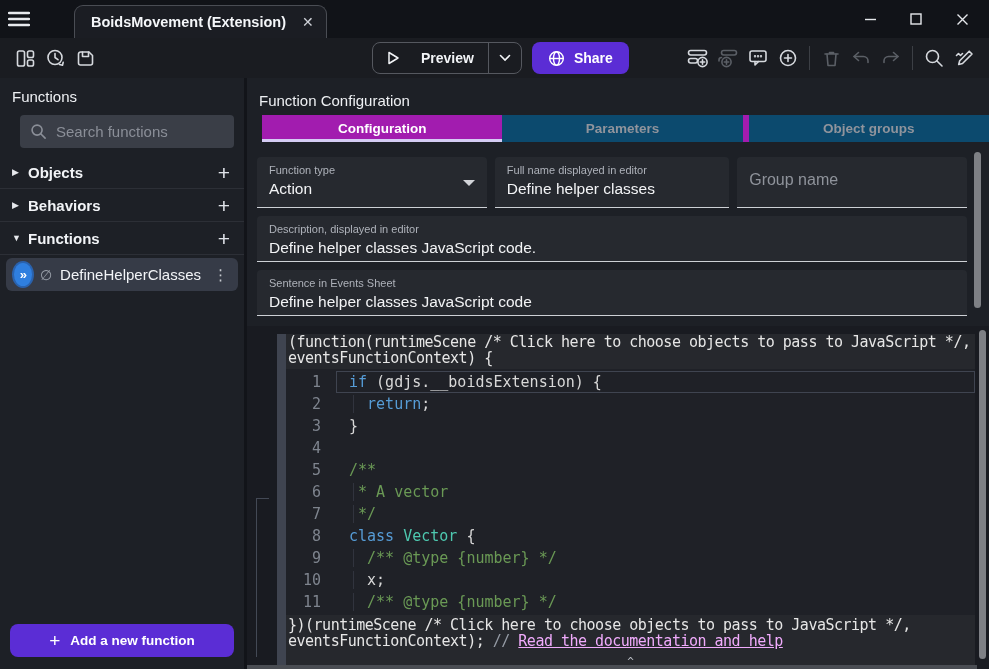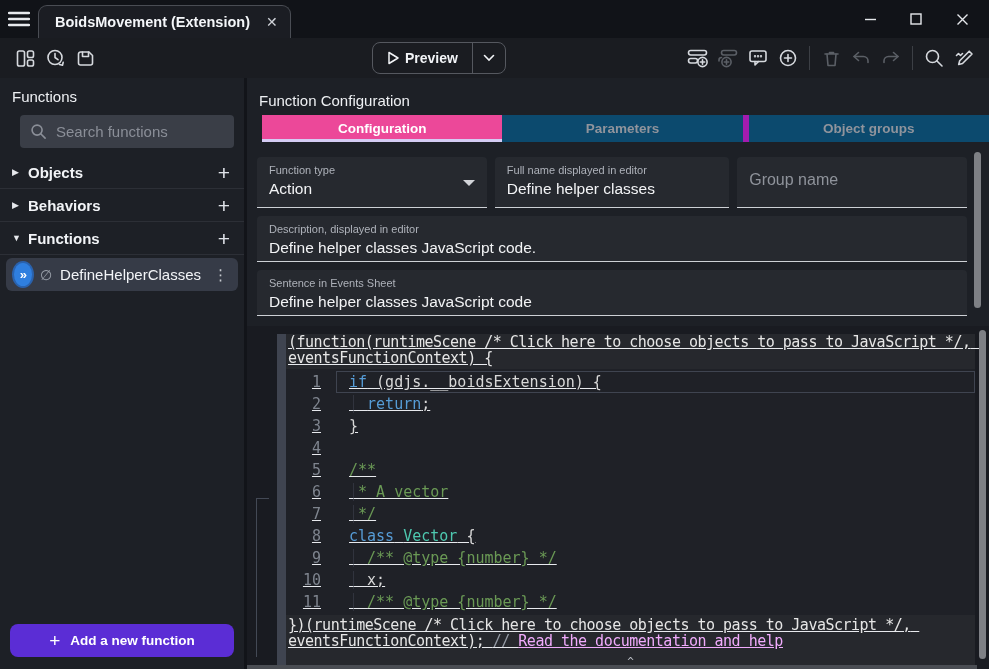--- a/index.html
+++ b/index.html
@@ -8,37 +8,37 @@
     font-family:"Liberation Sans", sans-serif;
     background:#111318; color:#e8eaee; overflow:hidden;
     -webkit-font-smoothing:antialiased;
   }
   .window { width:989px; height:669px; display:flex; flex-direction:column; background:#111318; }
 
   
   .titlebar { height:38px; display:flex; align-items:flex-end; background:#111318; position:relative; flex:0 0 auto; }
   .hamburger { width:38px; height:38px; display:flex; align-items:center; justify-content:center; cursor:pointer; }
   .hamburger svg { display:block; }
-  .tab { height:31px; display:flex; align-items:center; gap:8px; padding:0 14px; border-radius:9px 9px 0 0; font-size:14.5px; cursor:pointer; }
+  .tab { height:31px; display:flex; align-items:center; gap:8px; padding:0 14px; border-radius:9px 9px 0 0; font-size:14.5px; cursor:pointer;margin-left:36px; }
   .tab.home { background:#25272e; color:#dfe2e7; margin-left:6px; }
   .tab.active { background:#1b1d23; border:1px solid #4a4d54; border-bottom:none; color:#f4f6f9; font-weight:700; height:33px; padding:0 12px 0 16px; }
   .tab .tab-close { font-size:14px; color:#cfd2d8; margin-left:8px; font-weight:400; }
   .win-controls { position:absolute; right:0; top:0; height:38px; display:flex; align-items:center; gap:8px; padding-right:8px; }
   .win-btn { width:38px; height:30px; display:flex; align-items:center; justify-content:center; color:#e6e8ec; cursor:pointer; }
 
   
   .toolbar { height:40px; background:#1a1c21; display:flex; align-items:center; padding:0 10px; gap:6px; flex:0 0 auto; }
   .tb-icon { width:30px; height:30px; display:flex; align-items:center; justify-content:center; color:#d6d9de; cursor:pointer; border-radius:4px; }
   .tb-icon.disabled { color:#5b5f66; cursor:default; }
   .tb-sep { width:1px; height:24px; background:#3c3f45; margin:0 6px; }
   .toolbar-left { display:flex; align-items:center; }
   .toolbar-mid { display:flex; align-items:center; margin-left:266px; gap:10px; }
   .toolbar-right { display:flex; align-items:center; margin-left:auto; }
   .btn-preview { display:flex; align-items:center; height:32px; border:1px solid #55585f; border-radius:8px; color:#f2f4f7; background:transparent; cursor:pointer; overflow:hidden; }
-  .btn-preview .pv-main { display:flex; align-items:center; gap:4px; padding:0 14px 0 12px; font-size:14px; font-weight:700; }
+  .btn-preview .pv-main { display:flex; align-items:center; gap:20px; padding:0 14px 0 12px; font-size:14px; font-weight:700; }
   .btn-preview .pv-split { width:1px; align-self:stretch; background:#55585f; }
   .btn-preview .pv-caret { padding:0 10px; display:flex; align-items:center; }
   .btn-share { display:flex; align-items:center; gap:9px; height:32px; padding:0 16px; border-radius:8px; background:#5b2dd5; color:#fff; font-size:14px; font-weight:700; cursor:pointer; border:none; }
 
   
   .body { flex:1; display:flex; min-height:0; }
 
   
   .sidebar { width:247px; background:#1d2026; border-right:3px solid #121419; display:flex; flex-direction:column; }
   .panel-title { height:30px; display:flex; align-items:center; padding:6px 12px 0 12px; font-size:15px; color:#eef0f3; }
@@ -58,39 +58,39 @@
   .fn-menu { color:#c6c9cf; font-size:15px; padding:0 4px; cursor:pointer; }
   .sidebar-spacer { flex:1; }
   .btn-add-fn { margin:10px 10px 12px 10px; height:33px; border-radius:8px; background:#5b2dd5; color:#fff; border:none; font-size:13.5px; font-weight:700; display:flex; align-items:center; justify-content:center; gap:10px; cursor:pointer; font-family:"Liberation Sans",sans-serif; }
   .btn-add-fn .plus-g { font-size:19px; font-weight:400; }
 
   
   .main { flex:1; display:flex; flex-direction:column; min-width:0; background:#1d2026; }
   .main-title { height:37px; display:flex; align-items:center; padding:8px 12px 0 12px; font-size:15px; color:#eef0f3; }
   .cfg-tabs { height:27px; display:flex; flex:0 0 auto; }
   .cfg-tab { flex:1; display:flex; align-items:center; justify-content:center; font-size:13.5px; font-weight:700; color:#90949c; background:#0c4a6e; cursor:pointer; position:relative; }
-  .cfg-tab.active { background:#ec4899; color:#fff;margin-left:15px; }
+  .cfg-tab.active { background:#a21caf; color:#fff;margin-left:15px; }
   .cfg-tab.active::after { content:""; position:absolute; left:0; right:0; bottom:0; height:3px; background:#d5ccf4; }
   .cfg-tab.divided { border-left:6px solid #a21caf; }
 
   .config-area { position:relative; padding:15px 22px 10px 10px; flex:0 0 auto; }
   .fields-row { display:grid; grid-template-columns:1fr 1.02fr 1fr; gap:8px; }
   .field { background:#26292f; border-bottom:1px solid #cdd0d5; border-radius:4px 4px 0 0; padding:7px 12px 6px 12px; height:51px; position:relative; cursor:text; }
   .field .f-label { font-size:11px; color:#aeb2ba; margin-bottom:4px; }
   .field .f-value { font-size:15.5px; color:#f3f4f6; white-space:nowrap; overflow:hidden; }
   .field .f-placeholder { font-size:16px; color:#8f939b; padding-top:7px; }
   .field .dd-caret { position:absolute; right:12px; top:50%; margin-top:-2px; width:0; height:0; border-left:6px solid transparent; border-right:6px solid transparent; border-top:6px solid #d2d4d9; }
   .field.wide { margin-top:8px; height:46px; }
 
   .cfg-scrollbar { position:absolute; right:8px; top:10px; width:7px; height:156px; border-radius:4px; background:#7e8085; cursor:grab; }
 
   
   .events-area { flex:1; background:#191b21; position:relative; min-height:0; overflow:hidden; }
   .events-bracket { position:absolute; left:9px; top:172px; bottom:12px; width:13px; border-left:1px solid #434955; border-top:1px solid #434955; }
-  .event-block { position:absolute; left:30px; right:14px; top:8px;text-decoration:underline; }
+  .event-block { position:absolute; left:30px; right:14px; top:8px; }
   .event-bar { position:absolute; left:0; top:0; bottom:0; width:9px; background:#3f4450; cursor:grab; }
   .event-content { margin-left:9px; background:#26282d; }
   .mono { font-family:"DejaVu Sans Mono", monospace; }
   .js-boundary { font-size:15px; line-height:15.5px; color:#e6e6e6; white-space:pre-wrap; word-break:break-word; padding:1px 2px; letter-spacing:-0.5px; }
   .js-boundary .doc-link { color:#f0abfc; text-decoration:underline; cursor:pointer; }
   .js-boundary .cmt-gray { color:#969ca6; }
   .code-editor { background:#1f2127; margin-top:2px; margin-bottom:2px; padding:2px 0; }
   .cl { display:flex; height:22px; line-height:22px; font-size:15px; }
   .gut { width:50px; text-align:right; padding-right:15px; color:#7e848e; flex:0 0 auto; font-family:"DejaVu Sans Mono",monospace; }
   .cc { flex:1; position:relative; padding-left:13px; white-space:pre; font-family:"DejaVu Sans Mono",monospace; color:#d8d8d8; }
@@ -173,20 +173,30 @@
           </span>
           <span>Preview</span>
         </span>
         <span class="pv-split"></span>
         <span class="pv-caret">
           <svg width="12" height="8" viewBox="0 0 12 8" fill="none" stroke="#f2f4f7" stroke-width="1.6" stroke-linecap="round">
               <path d="M1.5 1.5 6 6l4.5-4.5"></path>
             </svg>
         </span>
       </button>
+      <button class="btn-share">
+        <span>
+          <svg width="17" height="17" viewBox="0 0 18 18" fill="none" stroke="#fff" stroke-width="1.5">
+              <circle cx="9" cy="9" r="7.2"></circle>
+              <ellipse cx="9" cy="9" rx="3.2" ry="7.2"></ellipse>
+              <path d="M2 9h14"></path>
+            </svg>
+        </span>
+        <span>Share</span>
+      </button>
     </div>
     <div class="toolbar-right">
         <span class="tb-icon">
           <svg width="22" height="20" viewBox="0 0 22 20" fill="none" stroke="currentColor" stroke-width="1.6" stroke-linecap="round" stroke-linejoin="round">
             <rect x="1.5" y="2.5" width="18" height="4.5" rx="2.2"></rect>
             <rect x="1.5" y="10.5" width="9" height="4.5" rx="2.2"></rect>
             <circle cx="15.5" cy="14" r="4.6"></circle>
             <path d="M15.5 11.8v4.4M13.3 14h4.4"></path>
           </svg>
         </span>

